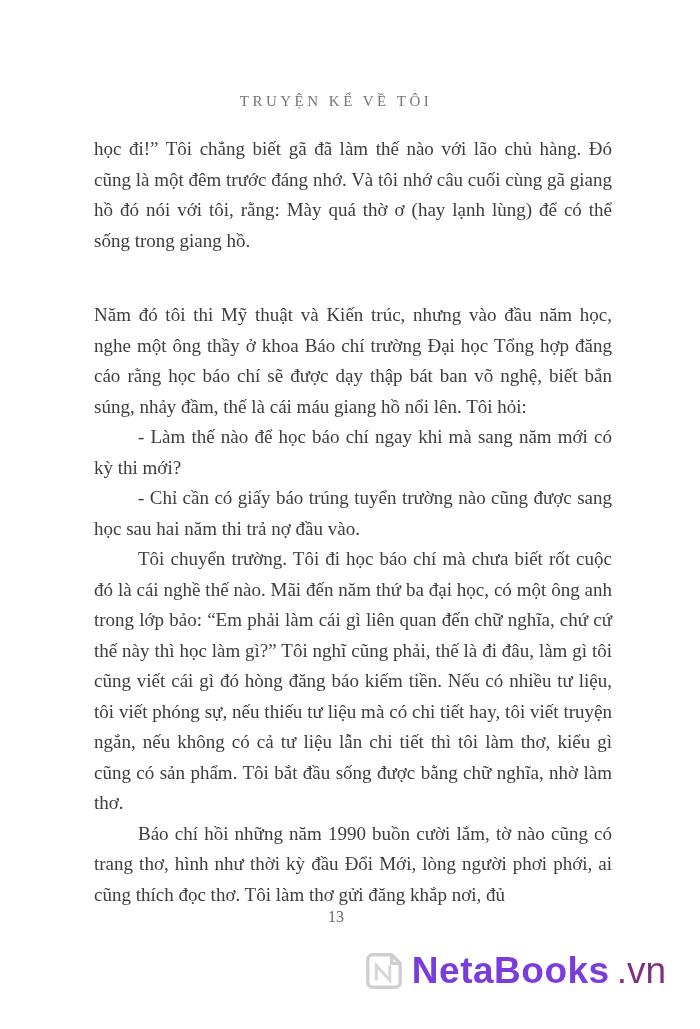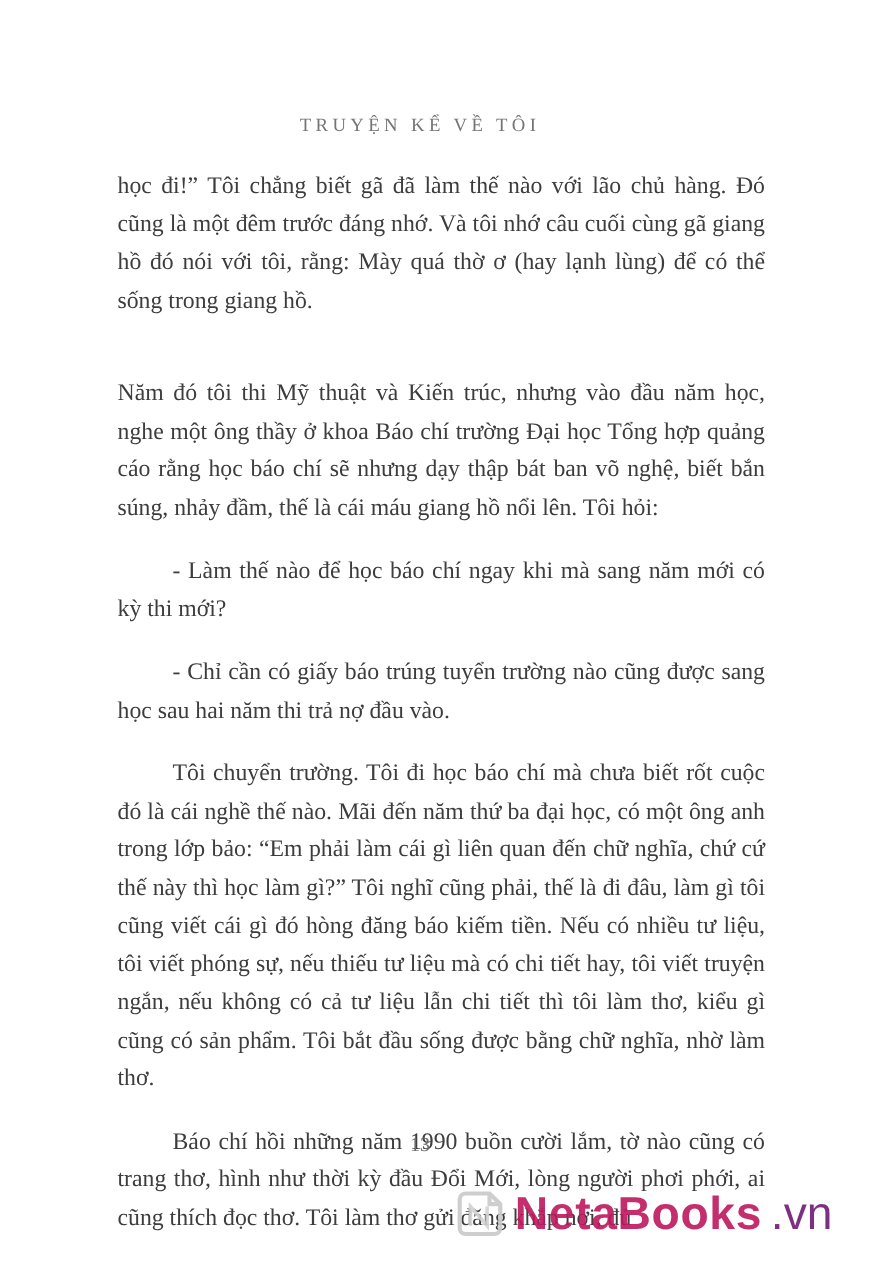--- a/index.html
+++ b/index.html
@@ -31,21 +31,21 @@
     top: 134px;
     left: 94px;
     width: 518px;
     font-size: 19px;
     line-height: 30.5px;
     text-align: justify;
     color: #3d3d3d;
   }
 
   .para { text-indent: 0; }
-  .para.indent { text-indent: 44px; margin-top: 20px; }
+  .para.indent { text-indent: 44px; }
   .para.section-gap { margin-top: 44px; }
 
   .page-number {
     position: absolute;
     top: 908px;
     left: 0;
     right: 0;
     text-align: center;
     font-size: 16px;
     color: #6a6a6a;
@@ -65,33 +65,33 @@
     opacity: 0.9;
     white-space: nowrap;
   }
   .wm-icon {
     display: inline-flex;
     align-items: center;
     justify-content: center;
     width: 42px;
     height: 42px;
   }
-  .wm-brand { color: #be185d; letter-spacing: 0.5px; }
+  .wm-brand { color: #6d28d9; letter-spacing: 0.5px; }
   .wm-tld { color: #701a75; font-weight: 400; }
 </style>
 </head>
 <body>
 
 <div class="book-page">
 
   <div class="running-header">TRUYỆN KỂ VỀ TÔI</div>
 
   <div class="text-block">
     <p class="para">học đi!” Tôi chẳng biết gã đã làm thế nào với lão chủ hàng. Đó cũng là một đêm trước đáng nhớ. Và tôi nhớ câu cuối cùng gã giang hồ đó nói với tôi, rằng: Mày quá thờ ơ (hay lạnh lùng) để có thể sống trong giang hồ.</p>
-    <p class="para section-gap">Năm đó tôi thi Mỹ thuật và Kiến trúc, nhưng vào đầu năm học, nghe một ông thầy ở khoa Báo chí trường Đại học Tổng hợp quảng cáo rằng học báo chí sẽ nhưng dạy thập bát ban võ nghệ, biết bắn súng, nhảy đầm, thế là cái máu giang hồ nổi lên. Tôi hỏi:</p>
+    <p class="para section-gap">Năm đó tôi thi Mỹ thuật và Kiến trúc, nhưng vào đầu năm học, nghe một ông thầy ở khoa Báo chí trường Đại học Tổng hợp đăng cáo rằng học báo chí sẽ được dạy thập bát ban võ nghệ, biết bắn súng, nhảy đầm, thế là cái máu giang hồ nổi lên. Tôi hỏi:</p>
     <p class="para indent">- Làm thế nào để học báo chí ngay khi mà sang năm mới có kỳ thi mới?</p>
     <p class="para indent">- Chỉ cần có giấy báo trúng tuyển trường nào cũng được sang học sau hai năm thi trả nợ đầu vào.</p>
     <p class="para indent">Tôi chuyển trường. Tôi đi học báo chí mà chưa biết rốt cuộc đó là cái nghề thế nào. Mãi đến năm thứ ba đại học, có một ông anh trong lớp bảo: “Em phải làm cái gì liên quan đến chữ nghĩa, chứ cứ thế này thì học làm gì?” Tôi nghĩ cũng phải, thế là đi đâu, làm gì tôi cũng viết cái gì đó hòng đăng báo kiếm tiền. Nếu có nhiều tư liệu, tôi viết phóng sự, nếu thiếu tư liệu mà có chi tiết hay, tôi viết truyện ngắn, nếu không có cả tư liệu lẫn chi tiết thì tôi làm thơ, kiểu gì cũng có sản phẩm. Tôi bắt đầu sống được bằng chữ nghĩa, nhờ làm thơ.</p>
     <p class="para indent">Báo chí hồi những năm 1990 buồn cười lắm, tờ nào cũng có trang thơ, hình như thời kỳ đầu Đổi Mới, lòng người phơi phới, ai cũng thích đọc thơ. Tôi làm thơ gửi đăng khắp nơi, đủ</p>
   </div>
 
   <div class="page-number">13</div>
 
   <div class="watermark">
     <span class="wm-icon">

